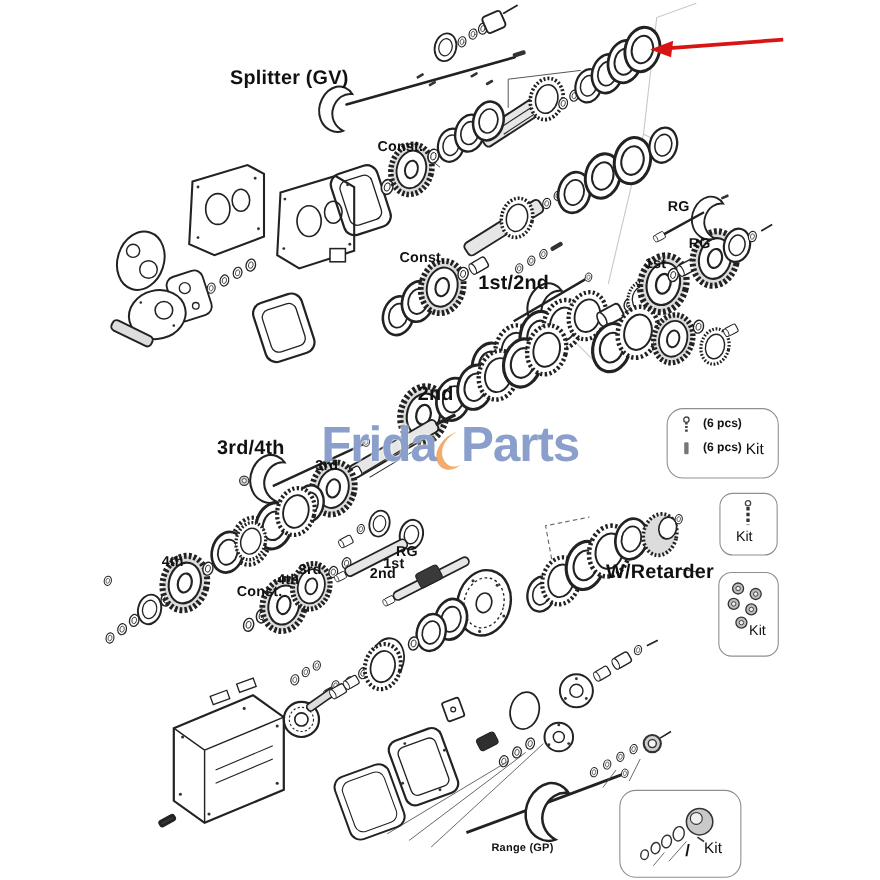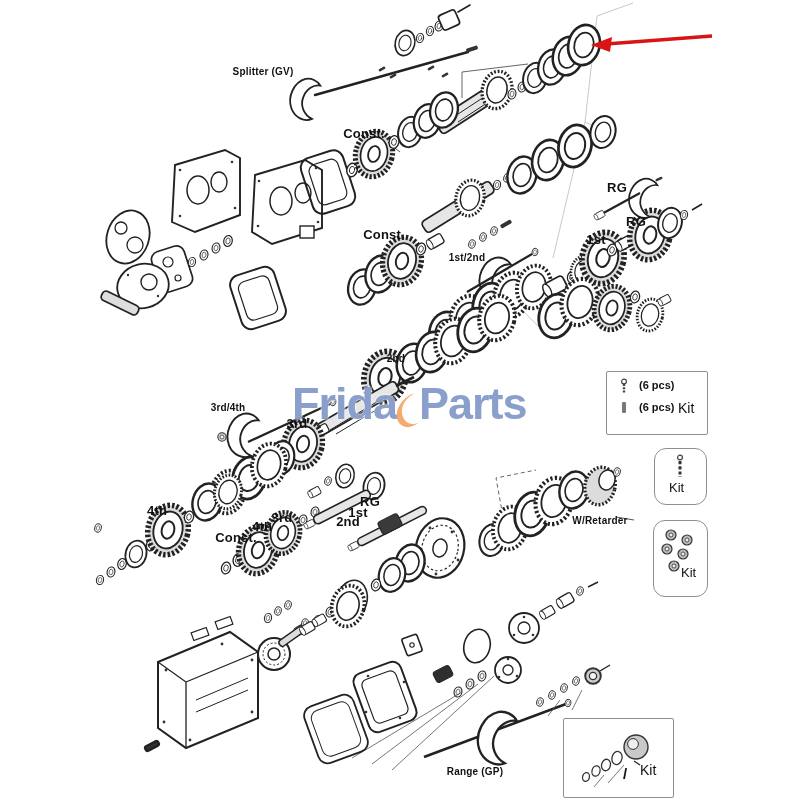--- a/index.html
+++ b/index.html
@@ -1,27 +1,27 @@
 <!DOCTYPE html>
 <html><head>
 <meta charset="utf-8">
 <style>
   html,body{margin:0;padding:0;background:#fff;}
   .stage{position:relative;width:800px;height:800px;background:#fff;overflow:hidden;
          font-family:"Liberation Sans",sans-serif;}
   .stage svg.diagram{position:absolute;left:0;top:0;z-index:1;}
   .lbl{position:absolute;transform:translate(-50%,-50%);font-weight:700;font-size:13px;
        color:#111;white-space:nowrap;z-index:3;letter-spacing:.2px;}
-  .lbl-lg{font-size:10px;}
+  .lbl-lg{font-size:18px;}
   .lbl-xl{font-size:10px;}
   .watermark{position:absolute;left:292px;top:378px;z-index:2;display:flex;align-items:center;
        font-weight:700;font-size:45px;font-style:normal;pointer-events:none;
        color:rgba(77,109,176,.66);text-shadow:0 0 2px #fff,0 0 2px #fff;letter-spacing:-1px;}
   .watermark .swoosh{margin:10px -2px 0 -2px;}
-  .kitbox{position:absolute;border:1.6px solid #8f8f8f;border-radius:2px;background:#fff;z-index:3;}
+  .kitbox{position:absolute;border:1.6px solid #8f8f8f;border-radius:15px;background:#fff;z-index:3;}
   .kitlabel{position:absolute;font-weight:400;font-size:14px;color:#111;}
   .qty{position:absolute;font-weight:700;font-size:11px;color:#111;white-space:nowrap;}
   .slash{position:absolute;font-weight:700;font-size:15px;color:#111;}
 </style>
 </head>
 <body>
 
 <div class="stage">
 
 <svg class="diagram" width="800" height="800" viewBox="0 0 800 800">

